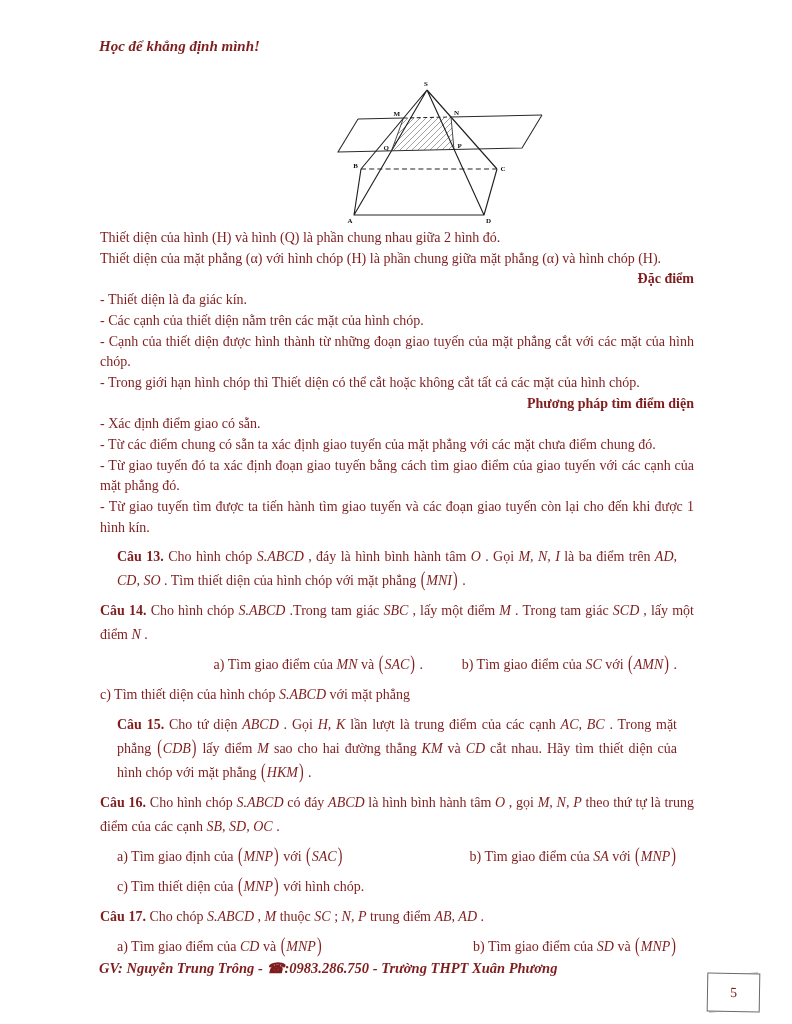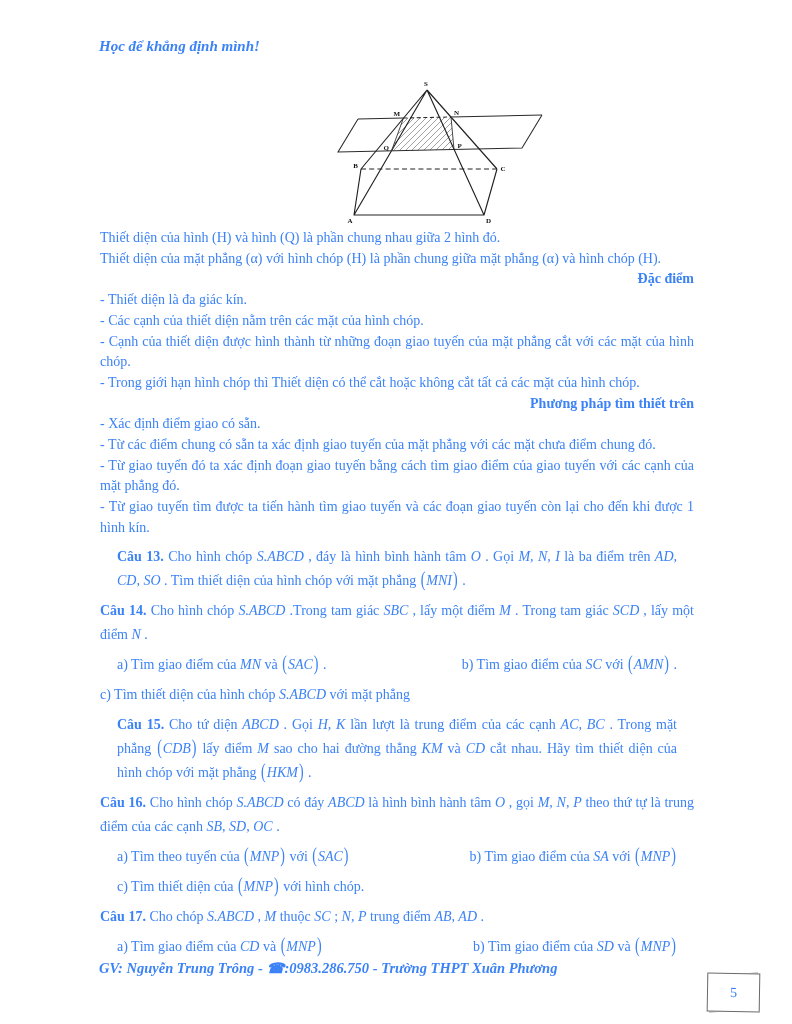--- a/index.html
+++ b/index.html
@@ -1,34 +1,34 @@
 <!DOCTYPE html>
 <html><head>
 <meta charset="utf-8">
 <style>
   html,body{margin:0;padding:0;background:#ffffff;}
   .page{
     position:relative;width:792px;height:1024px;background:#ffffff;
-    font-family:"Liberation Serif","DejaVu Serif",serif;color:#3b82f6;overflow:hidden;
+    font-family:"Liberation Serif","DejaVu Serif",serif;color:#7f1d1d;overflow:hidden;
   }
   .motto{
     position:absolute;left:99px;top:38px;font-size:15px;font-weight:bold;font-style:italic;
   }
   .figure{position:absolute;left:322px;top:72px;width:250px;height:160px;}
   .doc-body{
     position:absolute;left:100px;top:228px;width:594px;
     font-size:14px;line-height:20.7px;text-align:justify;
   }
   .blk{margin:0;}
   .blk-h{font-weight:bold;text-align:right;}
   .blk-q{margin:3px 0;line-height:24px;}
   .blk-p{margin:0;}
   .hasP{margin:6px 17px;}
   .blk-ab1,.blk-ab2{display:flex;text-align:left;line-height:24px;}
-  .blk-ab1 .col-a{flex:0 0 306px;}
+  .blk-ab1 .col-a{flex:0 0 306px;text-align:right;}
   .blk-ab2 .col-a{flex:0 0 268px;}
   .col-b{flex:1 1 auto;text-align:right;}
   .rb{font-weight:bold;}
   .rm{font-style:italic;}
   .rn{font-style:normal;}
   .bigp{
     font-style:normal;display:inline-block;transform:scaleY(1.5);
     transform-origin:55% 55%;padding:0 1px;font-weight:400;
   }
   .footer{
@@ -86,36 +86,36 @@
   </div>
 
   <div class="doc-body">
       <div class="blk blk-p"><span class="rn">Thiết diện của hình (H) và hình (Q) là phần chung nhau giữa 2 hình đó.</span></div>
       <div class="blk blk-p"><span class="rn">Thiết diện của mặt phẳng (α) với hình chóp (H) là phần chung giữa mặt phẳng (α) và hình chóp (H).</span></div>
       <div class="blk blk-h"><span class="rb">Đặc điểm</span></div>
       <div class="blk blk-p"><span class="rn">- Thiết diện là đa giác kín.</span></div>
       <div class="blk blk-p"><span class="rn">- Các cạnh của thiết diện nằm trên các mặt của hình chóp.</span></div>
       <div class="blk blk-p"><span class="rn">- Cạnh của thiết diện được hình thành từ những đoạn giao tuyến của mặt phẳng cắt với các mặt của hình chóp.</span></div>
       <div class="blk blk-p"><span class="rn">- Trong giới hạn hình chóp thì Thiết diện có thể cắt hoặc không cắt tất cả các mặt của hình chóp.</span></div>
-      <div class="blk blk-h"><span class="rb">Phương pháp tìm thiết trên</span></div>
+      <div class="blk blk-h"><span class="rb">Phương pháp tìm điểm diện</span></div>
       <div class="blk blk-p"><span class="rn">- Xác định điểm giao có sẵn.</span></div>
       <div class="blk blk-p"><span class="rn">- Từ các điểm chung có sẵn ta xác định giao tuyến của mặt phẳng với các mặt chưa điểm chung đó.</span></div>
       <div class="blk blk-p"><span class="rn">- Từ giao tuyến đó ta xác định đoạn giao tuyến bằng cách tìm giao điểm của giao tuyến với các cạnh của mặt phẳng đó.</span></div>
       <div class="blk blk-p"><span class="rn">- Từ giao tuyến tìm được ta tiến hành tìm giao tuyến và các đoạn giao tuyến còn lại cho đến khi được 1 hình kín.</span></div>
       <div class="blk blk-q hasP"><span class="rb">Câu 13.</span><span class="rn"> Cho hình chóp </span><span class="rm">S.ABCD</span><span class="rn"> , đáy là hình bình hành tâm </span><span class="rm">O</span><span class="rn"> . Gọi </span><span class="rm">M, N, I</span><span class="rn"> là ba điểm trên </span><span class="rm">AD, CD, SO</span><span class="rn"> . Tìm thiết diện của hình chóp với mặt phẳng </span><span class="rm"><span class="bigp">(</span><span>MNI</span><span class="bigp">)</span></span><span class="rn"> .</span></div>
       <div class="blk blk-q"><span class="rb">Câu 14.</span><span class="rn"> Cho hình chóp </span><span class="rm">S.ABCD</span><span class="rn"> .Trong tam giác </span><span class="rm">SBC</span><span class="rn"> , lấy một điểm </span><span class="rm">M</span><span class="rn"> . Trong tam giác </span><span class="rm">SCD</span><span class="rn"> , lấy một điểm </span><span class="rm">N</span><span class="rn"> .</span></div>
       <div class="blk blk-ab1 hasP">
         <span class="col-a"><span class="rn">a) Tìm giao điểm của </span><span class="rm">MN</span><span class="rn"> và </span><span class="rm"><span class="bigp">(</span><span>SAC</span><span class="bigp">)</span></span><span class="rn"> .</span></span>
         <span class="col-b"><span class="rn">b) Tìm giao điểm của </span><span class="rm">SC</span><span class="rn"> với </span><span class="rm"><span class="bigp">(</span><span>AMN</span><span class="bigp">)</span></span><span class="rn"> .</span></span>
       </div>
       <div class="blk blk-q"><span class="rn">c) Tìm thiết diện của hình chóp </span><span class="rm">S.ABCD</span><span class="rn"> với mặt phẳng</span></div>
       <div class="blk blk-q hasP"><span class="rb">Câu 15.</span><span class="rn"> Cho tứ diện </span><span class="rm">ABCD</span><span class="rn"> . Gọi </span><span class="rm">H, K</span><span class="rn"> lần lượt là trung điểm của các cạnh </span><span class="rm">AC, BC</span><span class="rn"> . Trong mặt phẳng </span><span class="rm"><span class="bigp">(</span><span>CDB</span><span class="bigp">)</span></span><span class="rn"> lấy điểm </span><span class="rm">M</span><span class="rn"> sao cho hai đường thẳng </span><span class="rm">KM</span><span class="rn"> và </span><span class="rm">CD</span><span class="rn"> cắt nhau. Hãy tìm thiết diện của hình chóp với mặt phẳng </span><span class="rm"><span class="bigp">(</span><span>HKM</span><span class="bigp">)</span></span><span class="rn"> .</span></div>
       <div class="blk blk-q"><span class="rb">Câu 16.</span><span class="rn"> Cho hình chóp </span><span class="rm">S.ABCD</span><span class="rn"> có đáy </span><span class="rm">ABCD</span><span class="rn"> là hình bình hành tâm </span><span class="rm">O</span><span class="rn"> , gọi </span><span class="rm">M, N, P</span><span class="rn"> theo thứ tự là trung điểm của các cạnh </span><span class="rm">SB, SD, OC</span><span class="rn"> .</span></div>
       <div class="blk blk-ab2 hasP">
-        <span class="col-a"><span class="rn">a) Tìm theo tuyến của </span><span class="rm"><span class="bigp">(</span><span>MNP</span><span class="bigp">)</span></span><span class="rn"> với </span><span class="rm"><span class="bigp">(</span><span>SAC</span><span class="bigp">)</span></span></span>
+        <span class="col-a"><span class="rn">a) Tìm giao định của </span><span class="rm"><span class="bigp">(</span><span>MNP</span><span class="bigp">)</span></span><span class="rn"> với </span><span class="rm"><span class="bigp">(</span><span>SAC</span><span class="bigp">)</span></span></span>
         <span class="col-b"><span class="rn">b) Tìm giao điểm của </span><span class="rm">SA</span><span class="rn"> với </span><span class="rm"><span class="bigp">(</span><span>MNP</span><span class="bigp">)</span></span></span>
       </div>
       <div class="blk blk-q hasP"><span class="rn">c) Tìm thiết diện của </span><span class="rm"><span class="bigp">(</span><span>MNP</span><span class="bigp">)</span></span><span class="rn"> với hình chóp.</span></div>
       <div class="blk blk-q"><span class="rb">Câu 17.</span><span class="rn"> Cho chóp </span><span class="rm">S.ABCD</span><span class="rn"> , </span><span class="rm">M</span><span class="rn"> thuộc </span><span class="rm">SC</span><span class="rn"> ; </span><span class="rm">N, P</span><span class="rn"> trung điểm </span><span class="rm">AB, AD</span><span class="rn"> .</span></div>
       <div class="blk blk-ab2 hasP">
         <span class="col-a"><span class="rn">a) Tìm giao điểm của </span><span class="rm">CD</span><span class="rn"> và </span><span class="rm"><span class="bigp">(</span><span>MNP</span><span class="bigp">)</span></span></span>
         <span class="col-b"><span class="rn">b) Tìm giao điểm của </span><span class="rm">SD</span><span class="rn"> và </span><span class="rm"><span class="bigp">(</span><span>MNP</span><span class="bigp">)</span></span></span>
       </div>
     </div>
 

